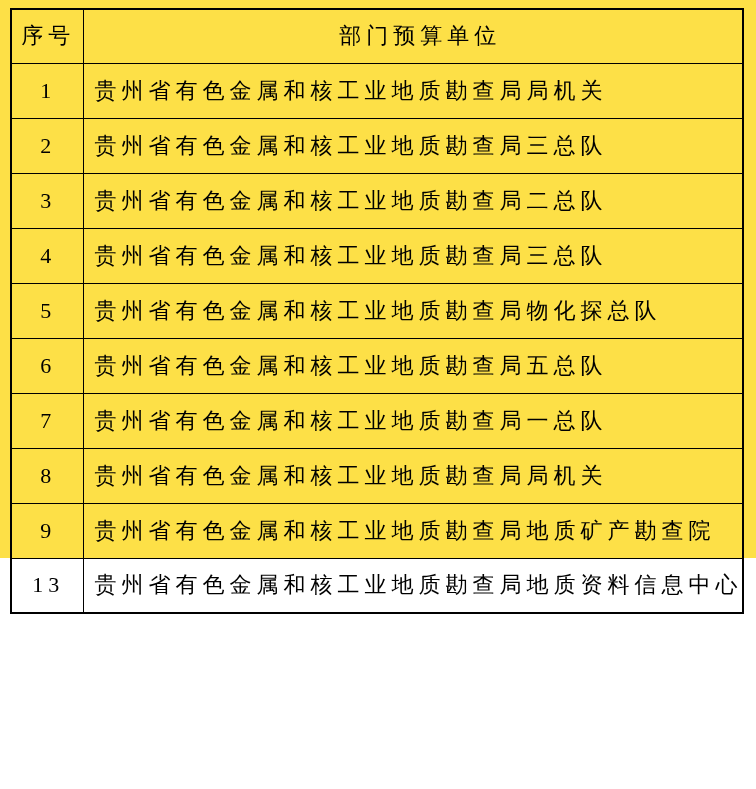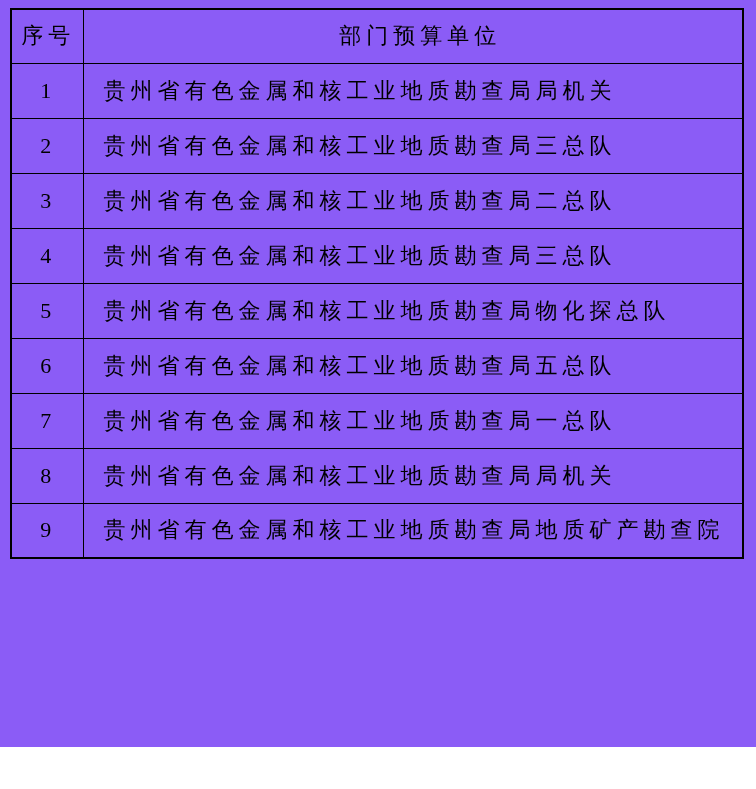--- a/index.html
+++ b/index.html
@@ -6,22 +6,22 @@
     margin: 0;
     padding: 0;
     background: #ffffff;
     width: 756px;
     height: 789px;
     overflow: hidden;
   }
   .page {
     position: relative;
     width: 756px;
-    height: 747px;
-    background: #8b5cf6;
+    height: 558px;
+    background: #fde047;
     font-family: "Liberation Serif", "DejaVu Serif", serif;
     color: #000000;
   }
   table.budget-table {
     position: absolute;
     left: 10px;
     top: 8px;
     width: 734px;
     border-collapse: collapse;
     table-layout: fixed;
@@ -44,21 +44,21 @@
     text-align: center;
     letter-spacing: 3px;
     padding-left: 3px; 
   }
   th.cell-unit {
     text-align: center;
     padding-left: 16px;
   }
   td.cell-unit {
     text-align: left;
-    padding-left: 20px;
+    padding-left: 11px;
   }
 </style>
 </head>
 <body>
 
 <div class="page">
   <table class="budget-table">
     <colgroup>
       <col class="col-no">
       <col class="col-unit">
@@ -100,15 +100,19 @@
           <td class="cell-unit">贵州省有色金属和核工业地质勘查局一总队</td>
         </tr>
         <tr class="data-row">
           <td class="cell-no">8</td>
           <td class="cell-unit">贵州省有色金属和核工业地质勘查局局机关</td>
         </tr>
         <tr class="data-row">
           <td class="cell-no">9</td>
           <td class="cell-unit">贵州省有色金属和核工业地质勘查局地质矿产勘查院</td>
         </tr>
+        <tr class="data-row">
+          <td class="cell-no">13</td>
+          <td class="cell-unit">贵州省有色金属和核工业地质勘查局地质资料信息中心</td>
+        </tr>
       </tbody>
   </table>
 </div>
 
 </body></html>

